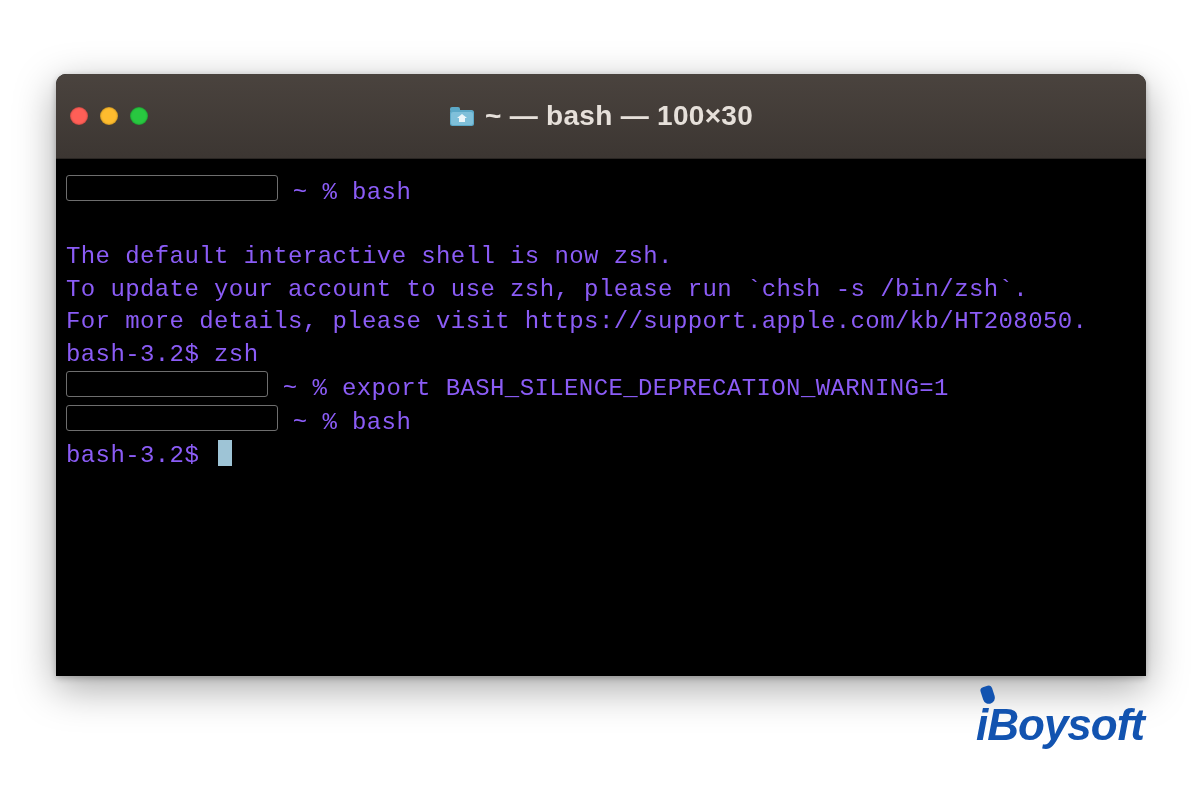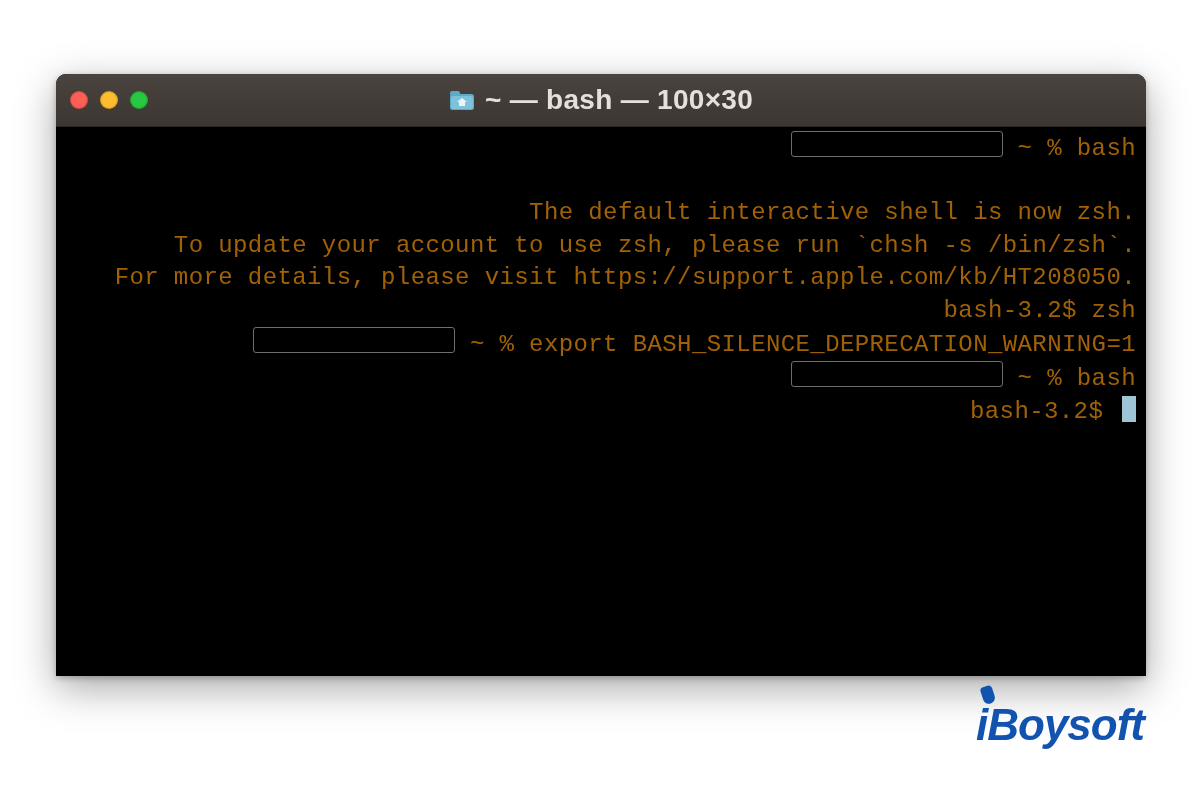--- a/index.html
+++ b/index.html
@@ -25,21 +25,21 @@
     background: #000000;
     border-radius: 10px 10px 0 0;
     box-shadow: 0 12px 40px rgba(0,0,0,.35), 0 2px 6px rgba(0,0,0,.25);
     overflow: hidden;
   }
   .titlebar {
     height: 52px;
     background: linear-gradient(#4a433e, #3c3632);
     display: flex;
     align-items: center;
-    padding: 0 14px;
+    padding: 16px 14px;
     gap: 12px;
     border-bottom: 1px solid #2a2623;
   }
   .traffic {
     display: flex;
     gap: 12px;
     align-items: center;
   }
   .dot {
     width: 18px;
@@ -62,27 +62,26 @@
   }
   .title-center span.title-text {
     color: #e6e0da;
     font-size: 28px;
     font-weight: 600;
     letter-spacing: .3px;
   }
   .home-icon svg { display: block; }
   .term-body {
     font-family: "SF Mono", Menlo, Consolas, "Courier New", monospace;
-    color: #a16207;
+    color: #8b5cf6;
     font-size: 24px;
     line-height: 1.35;
-    padding: 4px 10px 10px 10px;
+    padding: 16px 10px 10px 10px;
     white-space: pre;
     letter-spacing: .4px;
-    text-align: right;
   }
   .line { display: block; }
   .redact {
     display: inline-block;
     background: #000;
     border: 1px solid #6e6e6e;
     border-radius: 3px;
     height: 1em;
     vertical-align: -2px;
   }

